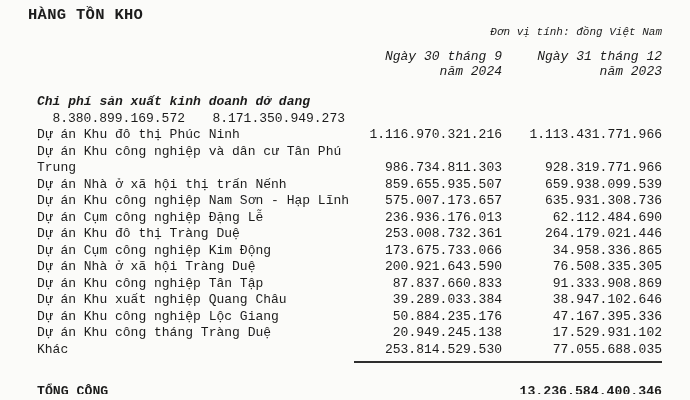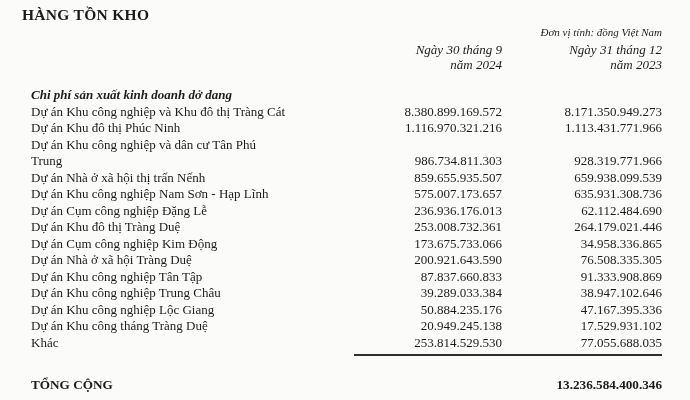--- a/index.html
+++ b/index.html
@@ -5,32 +5,32 @@
   :root{
     --bg:#fbfbf9;
     --text:#1c1c1c;
     --rule:#2e2e2e;
   }
   html,body{margin:0;padding:0;}
   body{width:690px;height:400px;background:var(--bg);}
   .doc{
     width:690px;height:394px;box-sizing:border-box;
     background:var(--bg);color:var(--text);
-    padding:6px 28px 0 22px;overflow:hidden;
-    font-family:Liberation Serif, serif;
+    padding:6px 28px 0 28px;overflow:hidden;
+    font-family:Liberation Mono, monospace;
   }
   .title{font-size:15.5px;font-weight:bold;letter-spacing:.3px;line-height:18px;}
   .unit-note{text-align:right;font-style:italic;font-size:11px;line-height:15px;margin-top:1px;}
   .table{margin-left:9px;}
   .row{display:flex;align-items:flex-end;font-size:13px;line-height:16.5px;}
   .cell{box-sizing:border-box;}
   .cell.label{flex:1;white-space:pre-line;padding-right:4px;}
   .cell.col1{width:148px;text-align:right;}
   .cell.col2{width:160px;text-align:right;}
-  .header-row{font-style:italic;margin-top:2px;}
+  .header-row{font-style:italic;margin-top:9px;}
   .header-row .hdr div{line-height:15px;}
   .section-header{font-weight:bold;font-style:italic;font-size:13px;line-height:16.5px;margin-top:15px;}
   .rule-single{border-top:2px solid var(--rule);margin-top:3px;height:0;}
   .total-row{font-weight:bold;font-size:13.2px;margin-top:21px;}
   .rule-double{margin-top:3px;height:3px;border-top:2px solid var(--rule);border-bottom:2px solid var(--rule);}
 </style>
 </head>
 <body>
 
 <div class="doc">
@@ -48,21 +48,20 @@
       <div class="cell col2 hdr">
         <div>Ngày 31 tháng 12</div>
         <div>năm 2023</div>
       </div>
     </div>
 
     <div class="section-header">Chi phí sản xuất kinh doanh dở dang</div>
 
     <div id="rows-host">
         <div class="row">
-          <div class="cell label">Dự án Khu công nghiệp và Khu đô thị Tràng Cát</div>
           <div class="cell col1">8.380.899.169.572</div>
           <div class="cell col2">8.171.350.949.273</div>
         </div>
         <div class="row">
           <div class="cell label">Dự án Khu đô thị Phúc Ninh</div>
           <div class="cell col1">1.116.970.321.216</div>
           <div class="cell col2">1.113.431.771.966</div>
         </div>
         <div class="row">
           <div class="cell label">Dự án Khu công nghiệp và dân cư Tân Phú
@@ -99,21 +98,21 @@
           <div class="cell label">Dự án Nhà ở xã hội Tràng Duệ</div>
           <div class="cell col1">200.921.643.590</div>
           <div class="cell col2">76.508.335.305</div>
         </div>
         <div class="row">
           <div class="cell label">Dự án Khu công nghiệp Tân Tập</div>
           <div class="cell col1">87.837.660.833</div>
           <div class="cell col2">91.333.908.869</div>
         </div>
         <div class="row">
-          <div class="cell label">Dự án Khu công nghiệp Trung Châu</div>
+          <div class="cell label">Dự án Khu xuất nghiệp Quang Châu</div>
           <div class="cell col1">39.289.033.384</div>
           <div class="cell col2">38.947.102.646</div>
         </div>
         <div class="row">
           <div class="cell label">Dự án Khu công nghiệp Lộc Giang</div>
           <div class="cell col1">50.884.235.176</div>
           <div class="cell col2">47.167.395.336</div>
         </div>
         <div class="row">
           <div class="cell label">Dự án Khu công tháng Tràng Duệ</div>

